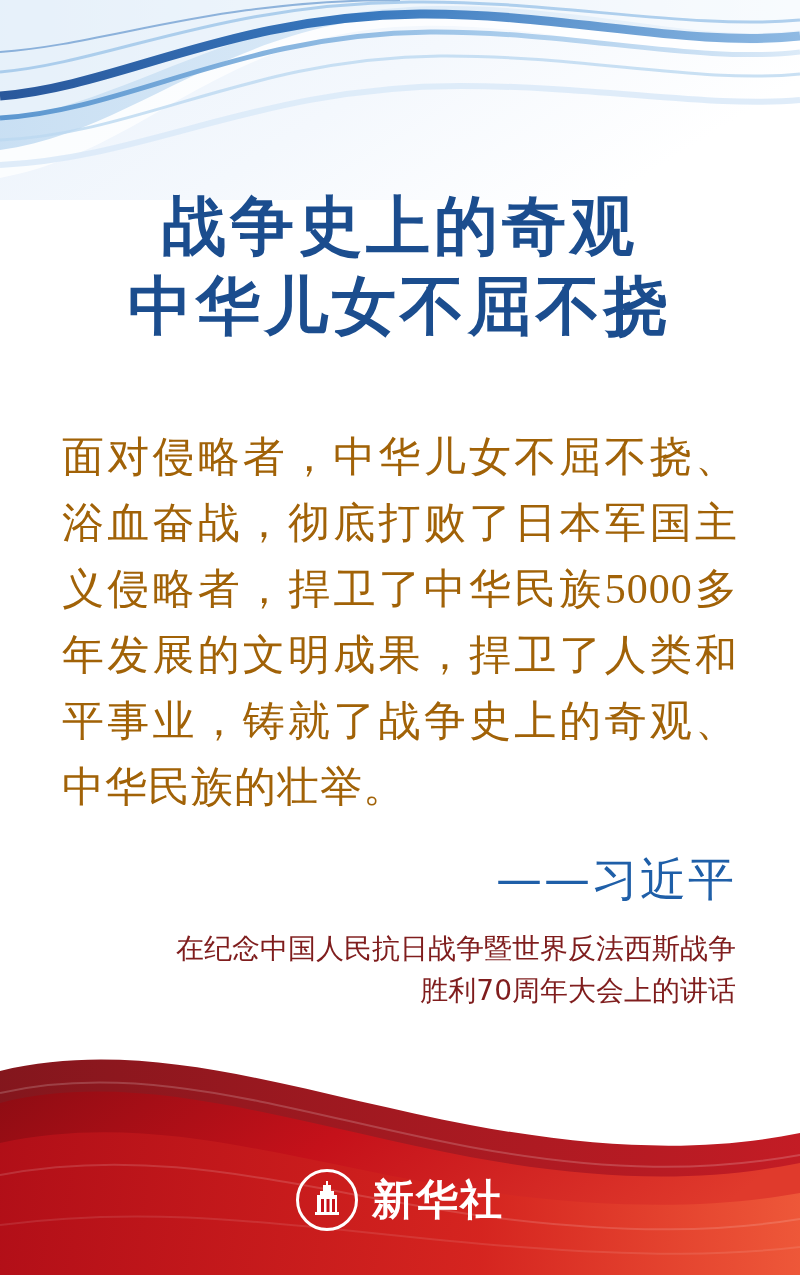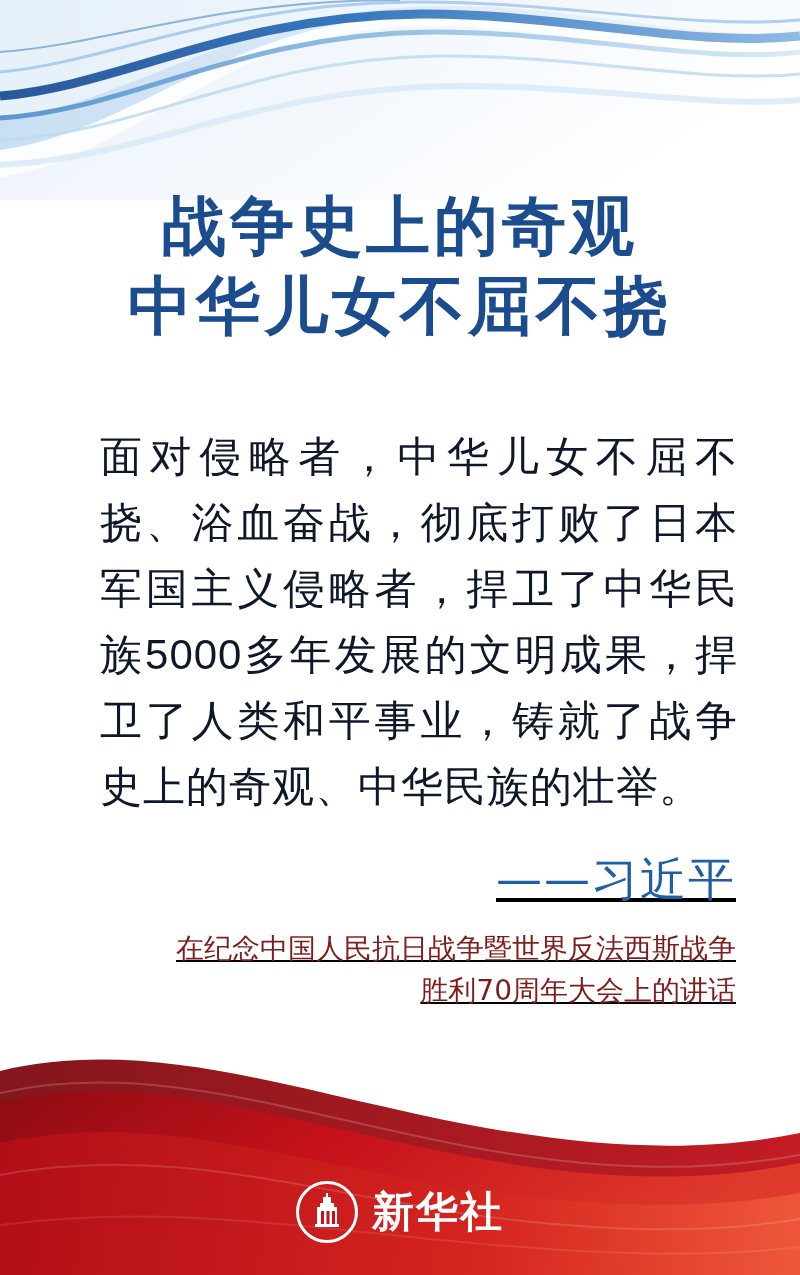--- a/index.html
+++ b/index.html
@@ -62,39 +62,37 @@
 
   
   .quote-block {
     position: absolute;
     left: 62px;
     top: 424px;
     width: 676px;
     z-index: 5;
   }
   .quote-text {
-    font-family: Liberation Sans, sans-serif;
+    font-family: Liberation Serif, serif;
     font-size: 42px;
     line-height: 66px;
-    color: #0f172a;
+    color: #a16207;
     text-align: justify;
     text-align-last: left;
     letter-spacing: 1px;
-    margin-left: 38px;
   }
 
   
   .attrib-block {
     position: absolute;
     right: 64px;
     top: 848px;
     width: 700px;
     text-align: right;
     z-index: 5;
-    text-decoration: underline;
   }
   .attrib-name {
     font-family: "DejaVu Sans", "Liberation Sans", sans-serif;
     font-size: 46px;
     line-height: 62px;
     color: #1f5fa8;
     letter-spacing: 2px;
   }
   .attrib-meta {
     margin-top: 18px;
@@ -102,21 +100,21 @@
     font-size: 28px;
     line-height: 42px;
     color: #7f1d1d;
     letter-spacing: 0px;
   }
 
   
   .logo-row {
     position: absolute;
     left: 0;
-    bottom: 32px;
+    bottom: 44px;
     width: 800px;
     display: flex;
     align-items: center;
     justify-content: center;
     gap: 14px;
     z-index: 7;
   }
   .logo-mark {
     width: 62px;
     height: 62px;

